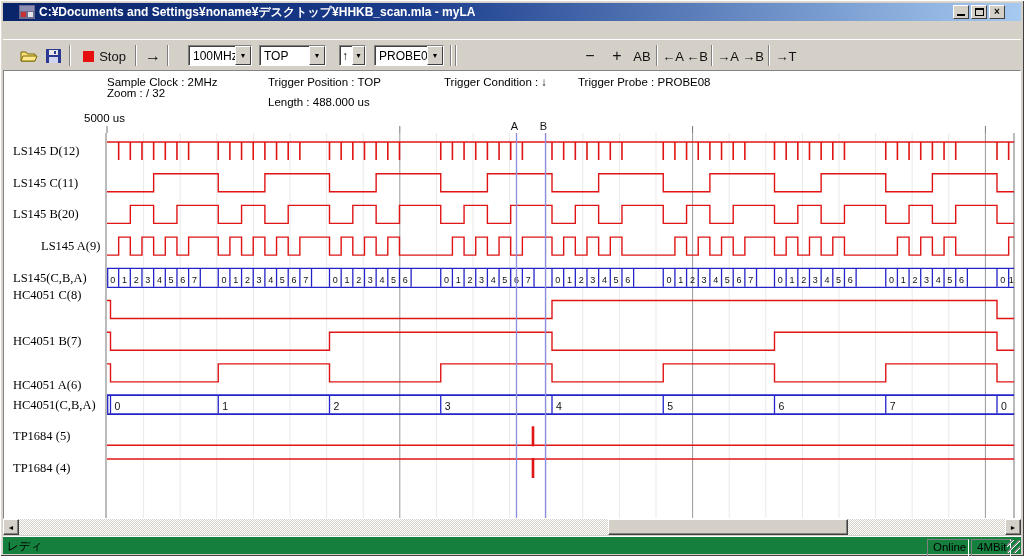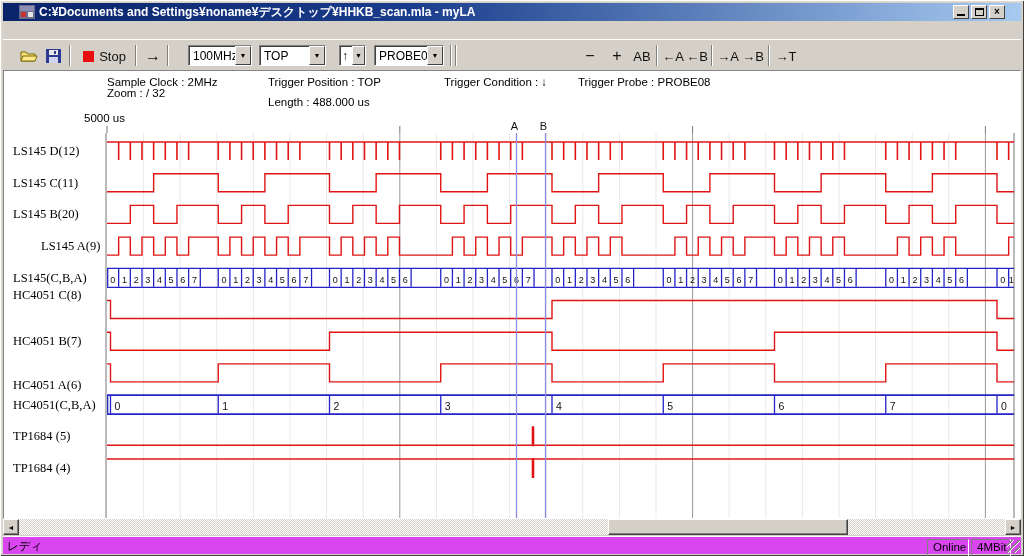--- a/index.html
+++ b/index.html
@@ -51,21 +51,21 @@
   .hscroll{position:absolute;left:3px;top:519px;width:1018px;height:16px;background-color:#fff;
     background-image:linear-gradient(45deg,#d4d0c8 25%,transparent 25%,transparent 75%,#d4d0c8 75%),
       linear-gradient(45deg,#d4d0c8 25%,transparent 25%,transparent 75%,#d4d0c8 75%);
     background-size:2px 2px;background-position:0 0,1px 1px;}
   .sc-btn{position:absolute;top:0;width:16px;height:16px;background:#d4d0c8;border:1px solid;
     border-color:#fff #404040 #404040 #fff;box-shadow:inset -1px -1px 0 #808080;
     display:flex;align-items:center;justify-content:center;font-size:7px;color:#000;padding:0;}
   .sc-thumb{position:absolute;top:0;left:605px;width:240px;height:16px;background:#d4d0c8;
     border:1px solid;border-color:#fff #404040 #404040 #fff;box-shadow:inset -1px -1px 0 #808080;}
   
-  .statusbar{position:absolute;left:3px;top:536px;width:1018px;height:18px;background:#d946ef;
+  .statusbar{position:absolute;left:3px;top:536px;width:1018px;height:18px;background:#15803d;
     border-top:1px solid #fff;font-size:11.5px;color:#000;}
   .sb-panel{position:absolute;top:2px;height:28px;border:1px solid;border-color:#808080 #fff #fff #808080;
     padding:1px 5px 0 5px;}
   .grip{position:absolute;right:1px;bottom:1px;width:13px;height:13px;
     background:repeating-linear-gradient(315deg,transparent 0 3px,#fff 3px 4px,#808080 4px 5px);}
 </style>
 </head>
 <body>
 
 <div class="window">

